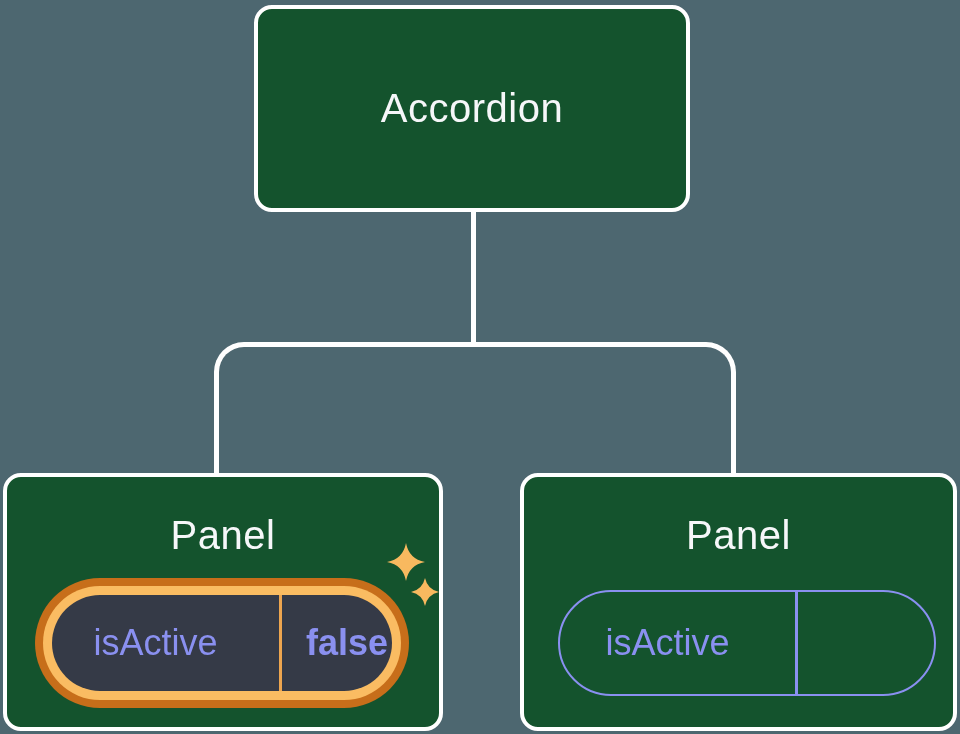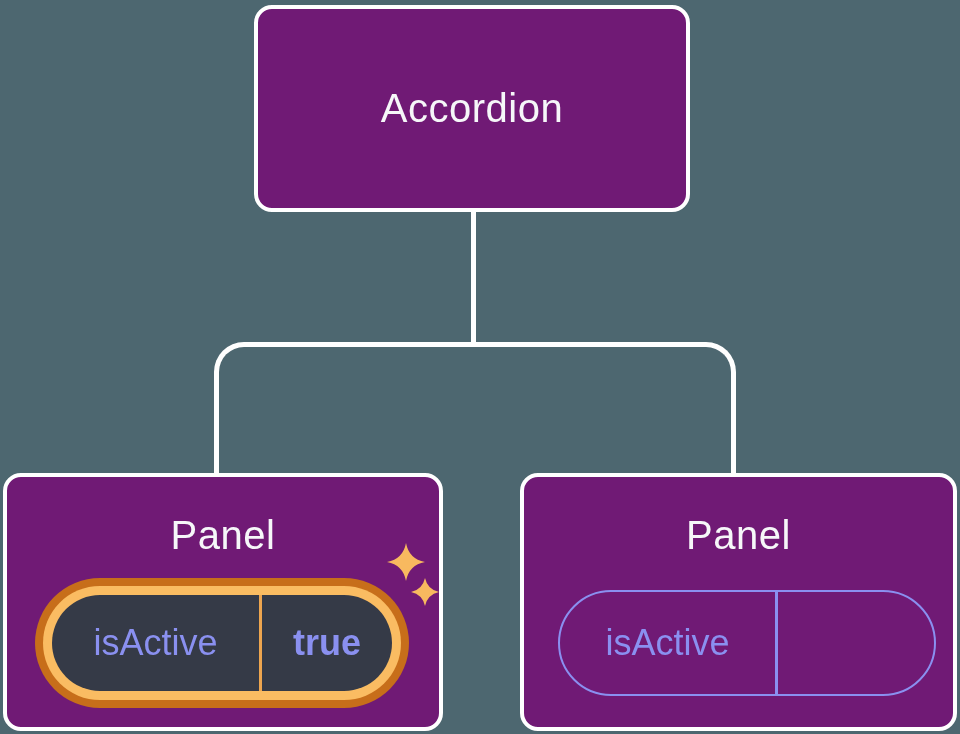--- a/index.html
+++ b/index.html
@@ -6,21 +6,21 @@
   .canvas {
     position: relative;
     width: 960px;
     height: 734px;
     background: #4d6770;
     font-family: "Liberation Sans", sans-serif;
     overflow: hidden;
   }
   .node {
     position: absolute;
-    background: #701a75;
+    background: #14532d;
     border: 4px solid #ffffff;
     border-radius: 18px;
     box-sizing: border-box;
   }
   .node-root {
     left: 254px; top: 5px; width: 436px; height: 207px;
     display: flex; align-items: center; justify-content: center;
   }
   .node-label {
     color: #f6f7f9;
@@ -52,20 +52,21 @@
   }
   .pill {
     position: absolute;
     display: flex;
     align-items: stretch;
     box-sizing: border-box;
     border-radius: 999px;
     font-size: 36px;
     color: #8a90f0;
     overflow: hidden;
+    gap: 20px;
   }
   .pill-active {
     left: 45px; top: 118px; width: 340px; height: 96px;
     background: #353a47;
     box-shadow: 0 0 0 9px #fabc62, 0 0 0 17px #c76e1a;
   }
   .pill-inactive {
     left: 34px; top: 113px; width: 378px; height: 106px;
     border: 2.5px solid #8a90f0;
   }
@@ -94,21 +95,21 @@
   </div>
 
   <div class="stem"></div>
   <div class="bracket"></div>
 
   <div class="node node-panel node-panel-left">
     <div class="panel-title node-label">Panel</div>
     <div class="pill pill-active">
       <span class="cell cell-name">isActive</span>
       <span class="divider-orange"></span>
-      <span class="cell cell-value">true</span>
+      <span class="cell cell-value">false</span>
     </div>
   </div>
 
   <svg class="sparkles" width="60" height="70" viewBox="0 0 60 70" aria-hidden="true">
     <path d="M22,1 Q25,17 41,20 Q25,23 22,39 Q19,23 3,20 Q19,17 22,1 Z" fill="#f8b95f"></path>
     <path d="M41,36 Q43.5,47.5 55,50 Q43.5,52.5 41,64 Q38.5,52.5 27,50 Q38.5,47.5 41,36 Z" fill="#f8b95f"></path>
   </svg>
 
   <div class="node node-panel node-panel-right">
     <div class="panel-title node-label">Panel</div>

